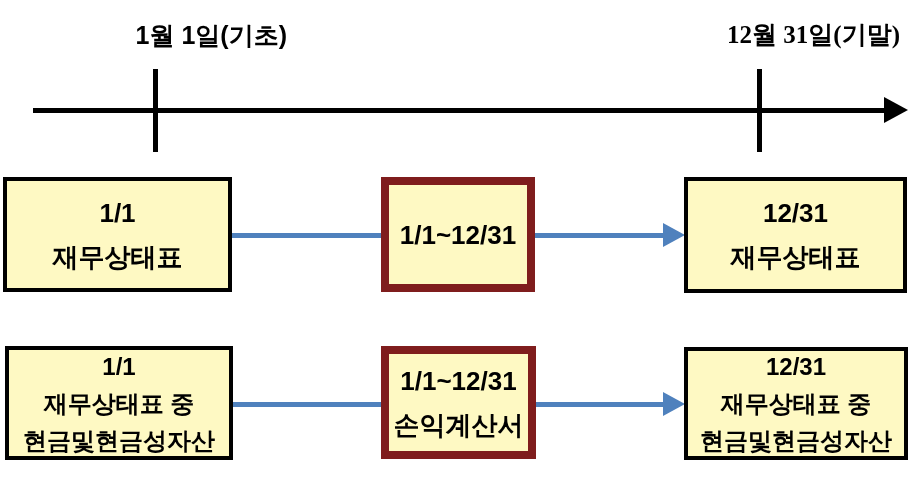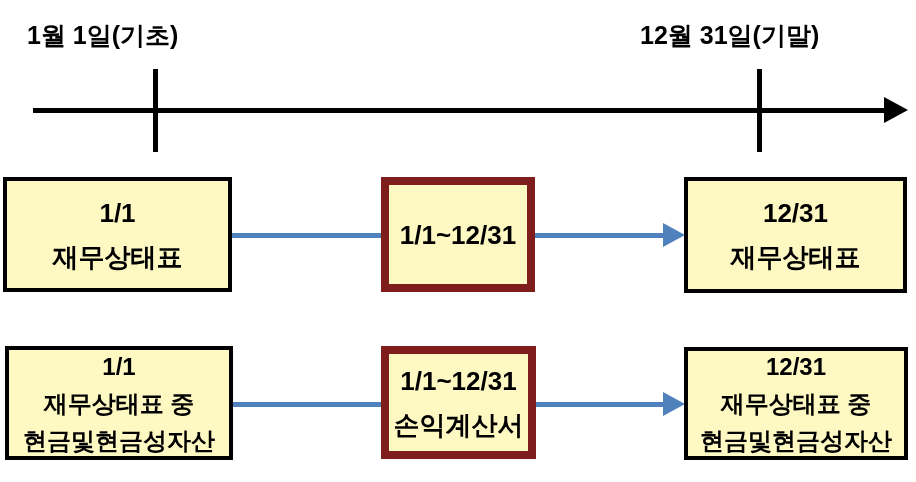--- a/index.html
+++ b/index.html
@@ -12,27 +12,27 @@
     font-weight: bold;
     color: #000000;
     overflow: hidden;
   }
 
   
   .tl-label {
     position: absolute;
     top: 20px;
     width: 260px;
-    text-align: left;
+    text-align: right;
     font-size: 25px;
     line-height: 30px;
     white-space: nowrap;
   }
   .tl-label.start { left: 27px; }
-  .tl-label.end   { left: 640px; }
+  .tl-label.end   { left: 640px; font-family: Liberation Serif, serif; }
 
   .tl-line {
     position: absolute;
     left: 33px;
     top: 108px;
     width: 853px;
     height: 5px;
     background: #000000;
   }
   .tl-arrowhead {

